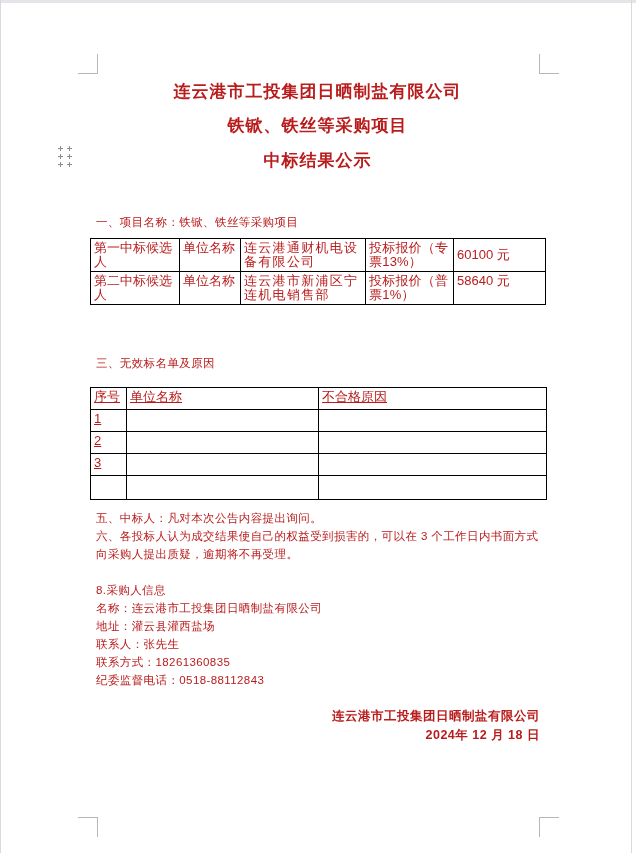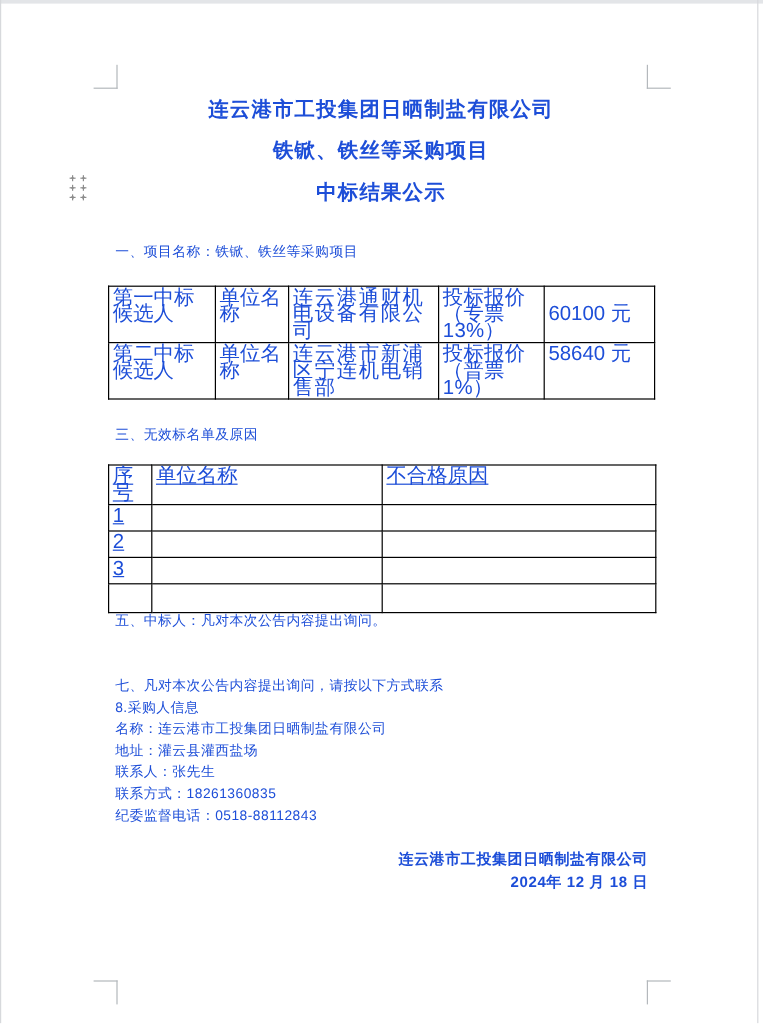--- a/index.html
+++ b/index.html
@@ -1,18 +1,18 @@
 <!DOCTYPE html>
 <html><head>
 <meta charset="utf-8">
 <style>
   html,body{margin:0;padding:0;background:#fff;}
   .page{
     position:relative;width:636px;height:853px;background:#ffffff;overflow:hidden;
-    font-family:"Liberation Sans","DejaVu Sans",sans-serif;color:#1d4ed8;
+    font-family:"Liberation Sans","DejaVu Sans",sans-serif;color:#b91c1c;
   }
   
   .top-band{position:absolute;left:0;top:0;width:636px;height:3px;background:#e3e5e8;}
   .edge-line{position:absolute;top:0;width:1px;height:853px;background:#d7d9dc;}
   .edge-left{left:0;}
   .edge-right{left:631px;}
   
   .mark{position:absolute;width:19px;height:19px;}
   .mark-tl{left:78px;top:54px;border-right:1px solid #b4b8bc;border-bottom:1px solid #b4b8bc;}
   .mark-tr{left:539px;top:54px;border-left:1px solid #b4b8bc;border-bottom:1px solid #b4b8bc;}
@@ -27,21 +27,21 @@
       linear-gradient(#8c8c8c,#8c8c8c) center/1px 100% no-repeat,
       radial-gradient(circle,#bfbfbf 0 35%,transparent 36%) center/100% 100% no-repeat;}
   
   .doc-title{position:absolute;left:96px;width:443px;text-align:center;
     font-weight:700;font-size:17px;letter-spacing:1px;white-space:nowrap;}
   .t1{top:80px;} .t2{top:114px;} .t3{top:149px;}
   
   .line{position:absolute;left:96px;width:452px;font-size:11.5px;line-height:18px;letter-spacing:0.4px;}
   
   table{border-collapse:collapse;table-layout:fixed;}
-  .doc-table{position:absolute;left:90px;font-size:17px;line-height:14px;}
+  .doc-table{position:absolute;left:90px;font-size:13px;line-height:14px;}
   .doc-table td,.doc-table th{border:1px solid #000;padding:2px 3px;vertical-align:top;
     font-weight:normal;text-align:left;overflow:hidden;}
   .tbl-candidates{top:238px;width:455px;}
   .tbl-candidates tr{height:32px;}
   .tbl-candidates td.company{letter-spacing:1.3px;}
   .tbl-candidates td.quote{letter-spacing:0.2px;}
   .tbl-candidates td.vmid{vertical-align:middle;}
   .tbl-invalid{top:387px;width:456px;}
   .tbl-invalid tr{height:22px;text-decoration:underline;}
   .tbl-invalid tr.last{height:24px;}
@@ -69,21 +69,21 @@
       <i></i>
       <i></i>
       <i></i>
       <i></i>
   </div>
 
   <div class="doc-title t1">连云港市工投集团日晒制盐有限公司</div>
   <div class="doc-title t3">中标结果公示</div>
   <div class="doc-title t2">铁锨、铁丝等采购项目</div>
 
-  <div class="line" style="top:201px">一、项目名称：铁锨、铁丝等采购项目</div>
+  <div class="line" style="top:213px">一、项目名称：铁锨、铁丝等采购项目</div>
 
   <table class="doc-table tbl-candidates">
     <colgroup>
         <col style="width:89px">
         <col style="width:61px">
         <col style="width:125px">
         <col style="width:88px">
         <col style="width:92px">
       </colgroup>
     <tbody>
@@ -135,21 +135,21 @@
     </tr>
     <tr class="last">
       <td></td>
       <td></td>
       <td></td>
     </tr>
   </tbody>
     </table>
 
   <div class="line" style="top:509px">五、中标人：凡对本次公告内容提出询问。</div>
-  <div class="line" style="top:563px">七、凡对本次公告内容提出询问，请按以下方式联系</div>
+  <div class="line" style="top:527px">六、各投标人认为成交结果使自己的权益受到损害的，可以在 3 个工作日内书面方式向采购人提出质疑，逾期将不再受理。</div>
   <div class="line" style="top:581px">8.采购人信息</div>
   <div class="line" style="top:617px">地址：灌云县灌西盐场</div>
   <div class="line" style="top:599px">名称：连云港市工投集团日晒制盐有限公司</div>
   <div class="line" style="top:635px">联系人：张先生</div>
   <div class="line" style="top:653px">联系方式：18261360835</div>
   <div class="line" style="top:671px">纪委监督电话：0518-88112843</div>
 
   <div class="sig sig-company">连云港市工投集团日晒制盐有限公司</div>
   <div class="sig sig-date">2024年 12 月 18 日</div>
 </div>

